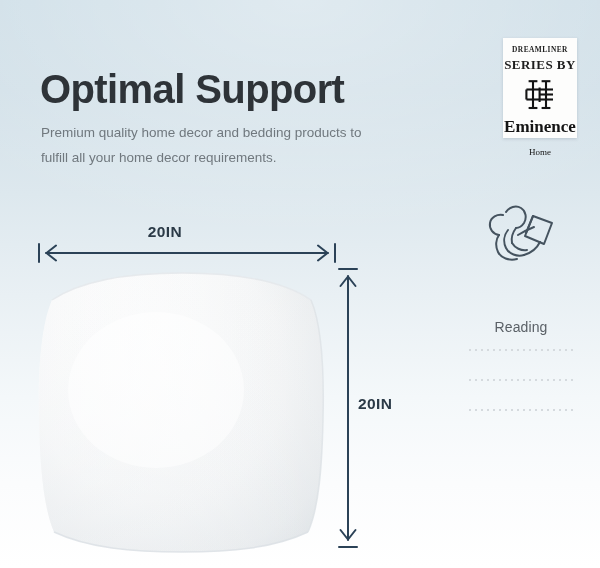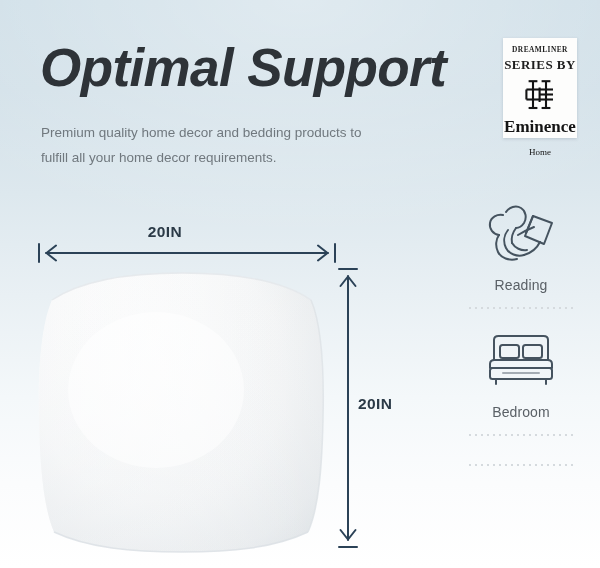--- a/index.html
+++ b/index.html
@@ -10,23 +10,23 @@
   }
   #stage{
     position:relative;width:600px;height:568px;overflow:hidden;
     background:
       radial-gradient(120% 70% at 50% 0%, rgba(255,255,255,0.35) 0%, rgba(255,255,255,0) 60%),
       linear-gradient(180deg,#cfdfe8 0%, #d3e1e9 16%, #dde8ee 34%, #e9f0f4 52%, #f4f8fa 70%, #fbfcfd 85%, #ffffff 100%);
   }
 
   
   .headline{
-    position:absolute;left:40px;top:40px;
-    font-size:53px;font-weight:700;letter-spacing:-0.6px;
-    color:#2e3338;line-height:1.04;white-space:nowrap;font-style:italic;
+    position:absolute;left:40px;top:69px;
+    font-size:40px;font-weight:700;letter-spacing:-0.6px;
+    color:#2e3338;line-height:1.04;white-space:nowrap;
   }
   .subtitle{
     position:absolute;left:41px;top:121px;width:340px;
     font-size:13.5px;font-weight:400;line-height:1.85;
     color:#70787e;white-space:pre-line;
   }
 
   
   .badge{
     position:absolute;left:503px;top:38px;width:74px;height:100px;
@@ -63,21 +63,21 @@
     position:absolute;left:0;top:223px;width:330px;text-align:center;
     font-size:15.5px;font-weight:600;color:#2b3a47;letter-spacing:0.4px;
   }
   .dim-v-label{
     position:absolute;left:358px;top:395px;
     font-size:15.5px;font-weight:600;color:#2b3a47;letter-spacing:0.4px;
   }
 
   
   .rail{position:absolute;left:455px;top:196px;width:132px;}
-  .feature{display:flex;flex-direction:column;align-items:center;}
+  .feature{display:flex;flex-direction:column;align-items:center;gap:42px;}
   .feature-icon{height:74px;display:flex;align-items:center;justify-content:center;}
   .feature-label{
     font-size:14px;font-weight:400;color:#5a6066;margin-top:7px;letter-spacing:0.1px;
   }
   .dots{
     margin:14px auto 0;width:104px;height:2px;
     background-image:repeating-linear-gradient(90deg,#d5dade 0 2px,transparent 2px 6px);
   }
   .f-gap{height:14px;}
 </style>
@@ -221,37 +221,20 @@
             <path d="M51,14 L70,21 L62,42 L43,34 Z"></path>
             <path d="M51,14 L44,31"></path>
           </g>
         </svg>
       </div>
       <div class="feature-label">Reading</div>
     </div>
     <div class="dots"></div>
     <div class="f-gap"></div>
 
-    <div class="feature">
-      <div class="feature-icon">
-        <svg width="72" height="56" viewBox="0 0 72 56">
-          <g stroke="#45535f" stroke-width="2" fill="none" stroke-linecap="round" stroke-linejoin="round">
-            <path d="M9,28 L9,8 C9,5.5 11,4 13.5,4 L58.5,4 C61,4 63,5.5 63,8 L63,28"></path>
-            <rect x="15" y="13" width="19" height="13" rx="2.5"></rect>
-            <rect x="38" y="13" width="19" height="13" rx="2.5"></rect>
-            <path d="M5,32 C5,29.5 7,28 9.5,28 L62.5,28 C65,28 67,29.5 67,32 L67,36 L5,36 Z"></path>
-            <rect x="5" y="36" width="62" height="11" rx="2.5"></rect>
-            <line x1="11" y1="47" x2="11" y2="52"></line>
-            <line x1="61" y1="47" x2="61" y2="52"></line>
-            <line x1="18" y1="41" x2="54" y2="41" opacity="0.45"></line>
-          </g>
-        </svg>
-      </div>
-      <div class="feature-label">Bedroom</div>
-    </div>
     <div class="dots"></div>
     <div class="f-gap"></div>
 
     <div class="dots"></div>
 
   </div>
 
 </div>
 
 </body></html>

